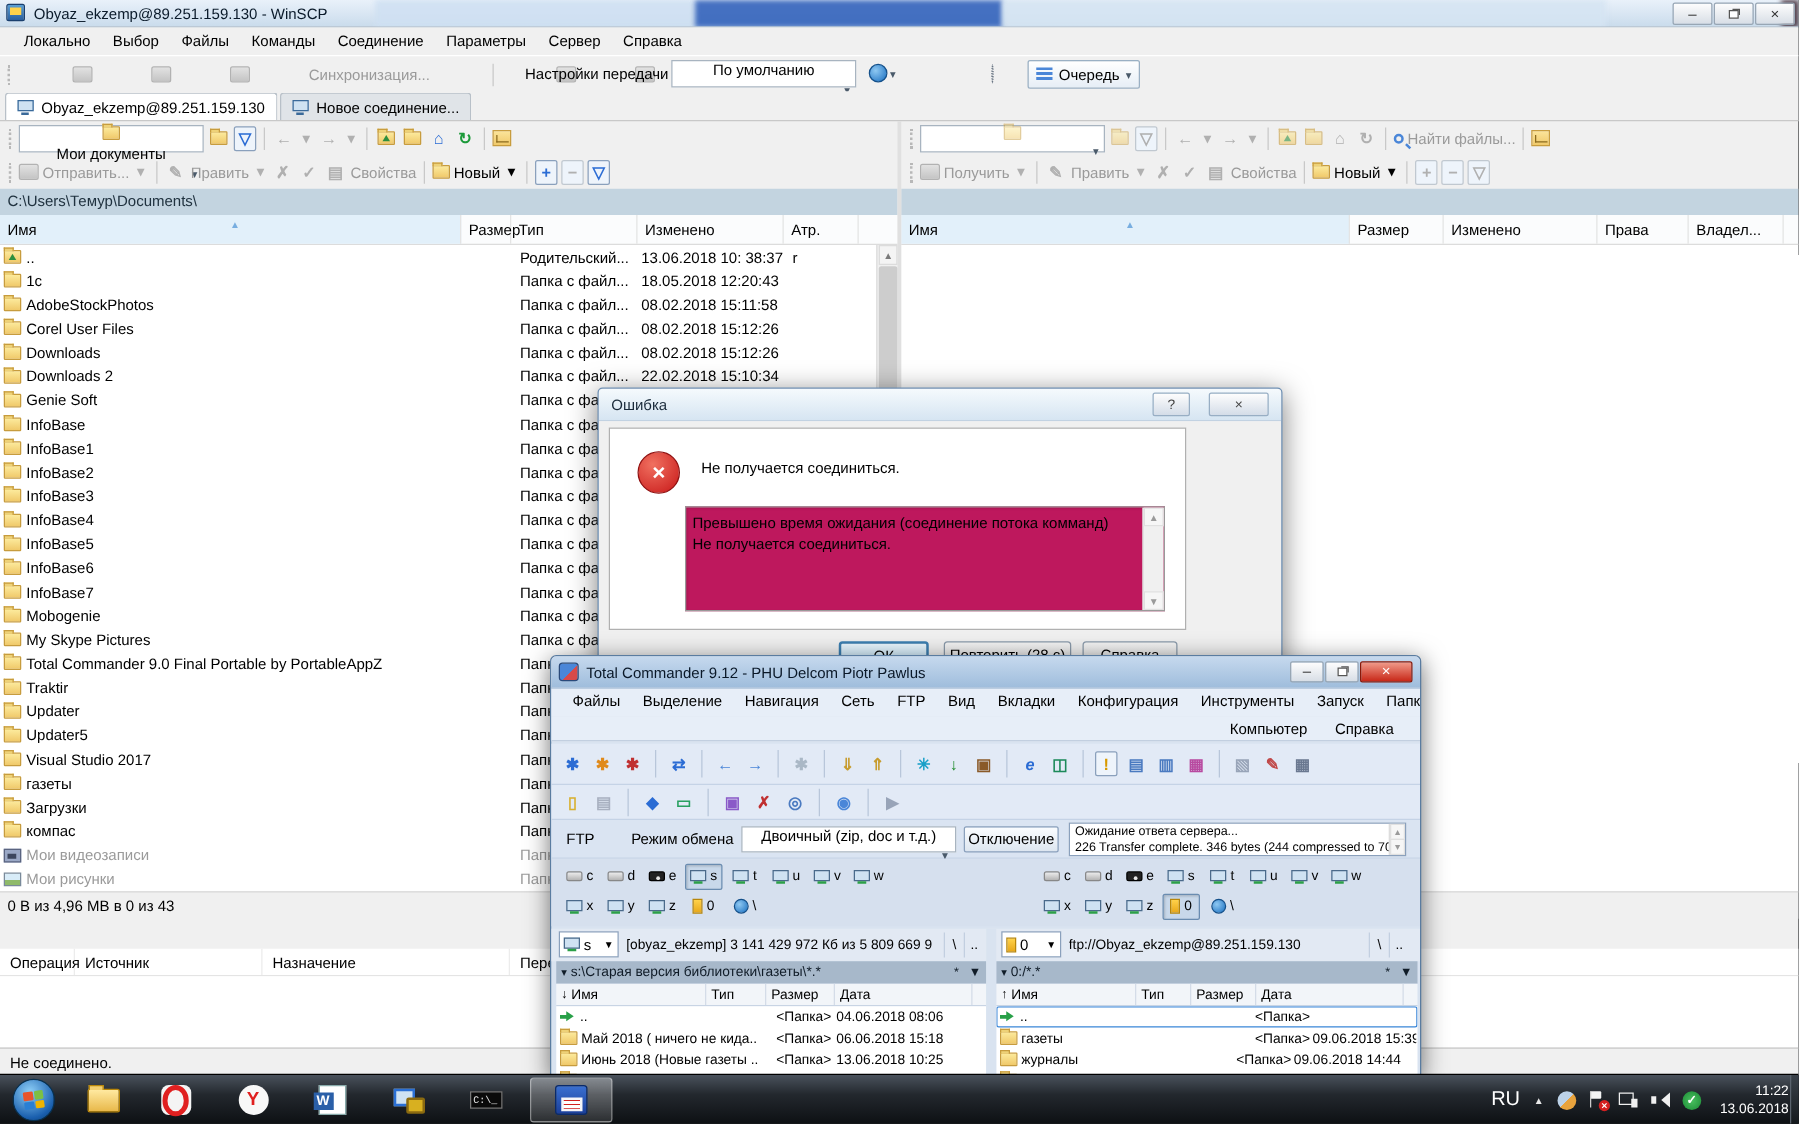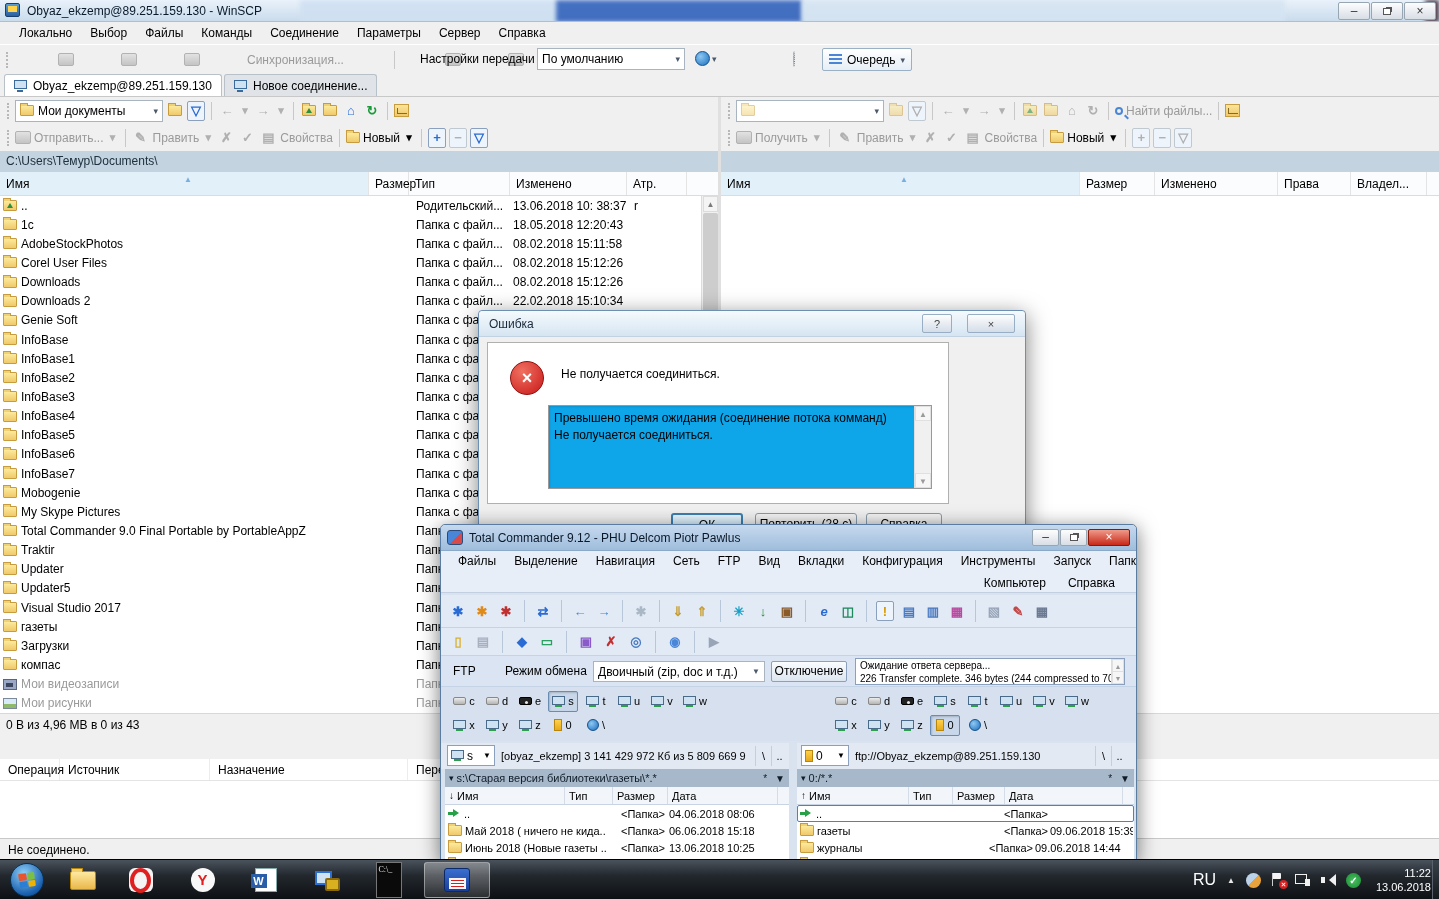--- a/index.html
+++ b/index.html
@@ -26,21 +26,21 @@
   .ws-mi{padding:0 9px;line-height:22px;}
   #ws-tb{position:absolute;left:0;top:44px;width:100%;height:29px;background:#f0f0f0;border-top:1px solid #fff;}
   .grp{position:absolute;display:flex;align-items:center;gap:4px;height:29px;}
   .grip{width:3px;height:16px;border-left:2px dotted #b8b8b8;margin:0 2px;}
   .gchip{width:16px;height:13px;background:linear-gradient(#e2e2e2,#c4c4c4);border:1px solid #b2b2b2;border-radius:2px;}
   .chip{height:20px;min-width:18px;display:flex;align-items:center;justify-content:center;font-weight:bold;font-size:13px;}
   .chip.sm{font-size:11px;min-width:12px;}
   .dim{color:#b0b0b0 !important;}
   .vsep{width:1px;height:18px;background:#c8c8c8;margin:0 3px;}
   .lbl-dim{color:#9a9a9a;}
-  .combo{display:flex;align-items:center;height:22px;background:#fff;border:1px solid #a8b4c0;padding:0 4px;gap:4px;}
+  .combo{display:flex;align-items:center;height:22px;background:#fff;border:1px solid #a8b4c0;padding:0 4px;gap:4px;flex-direction:column;}
   .combo .cv{margin-left:auto;color:#4a5a6a;font-size:9px;}
   .qicon{width:13px;height:11px;background:repeating-linear-gradient(#4a86d8 0 2px,transparent 2px 4px);}
   .gear{width:14px;height:14px;border-radius:50%;background:radial-gradient(#f4f4f4 0 2px,#96a2b0 3px 7px);border:1px dotted #6a7684;}
   .globe{width:15px;height:15px;border-radius:50%;background:radial-gradient(circle at 35% 35%,#8ec8f2,#1a6fc0);border:1px solid #14508a;}
   .mag{position:relative;width:8px;height:8px;border:2px solid #4a86d8;border-radius:50%;}
   .mag::after{content:"";position:absolute;left:7px;top:7px;width:5px;height:2px;background:#4a86d8;transform:rotate(45deg);}
   .treechip{position:relative;width:15px;height:13px;background:linear-gradient(#fbe49a,#f0c96a);border:1px solid #c79c3e;}
   .treechip::after{content:"";position:absolute;left:2px;top:3px;width:9px;height:5px;border-left:1px solid #8a6a1e;border-bottom:1px solid #8a6a1e;}
 
   #ws-tabs{position:absolute;left:0;top:73px;width:100%;height:24px;background:#f0f0f0;border-bottom:1px solid #c8c8c8;display:flex;align-items:flex-end;padding-left:4px;gap:2px;}
@@ -96,21 +96,21 @@
   #dlg-title{position:absolute;left:0;top:0;width:100%;height:26px;background:linear-gradient(#f5fafd,#d6e5f2);
              border-bottom:1px solid #c2d2e2;border-radius:4px 4px 0 0;}
   #dlg-title-text{position:absolute;left:10px;line-height:26px;color:#1a2a3a;}
   .dlg-btn{position:absolute;top:3px;width:30px;height:19px;background:linear-gradient(#fdfdfd,#d4dde8);
            border:1px solid #98aec4;border-radius:2px;text-align:center;line-height:18px;font-size:11px;color:#444;}
   #dlg-body{position:absolute;left:8px;top:31px;width:462px;height:162px;background:#fff;border:1px solid #b0b0b0;}
   #dlg-erricon{position:absolute;left:22px;top:18px;width:34px;height:34px;border-radius:50%;
                background:radial-gradient(circle at 35% 30%,#f07060,#c81818);border:1px solid #901010;
                color:#fff;font-weight:bold;font-size:18px;text-align:center;line-height:33px;}
   #dlg-msg{position:absolute;left:73px;top:24px;}
-  #dlg-text{position:absolute;left:60px;top:62px;width:384px;height:84px;background:#0ea5e9;border:1px solid #999;
+  #dlg-text{position:absolute;left:60px;top:62px;width:384px;height:84px;background:#be185d;border:1px solid #999;
             box-shadow:inset 1px 1px 2px rgba(0,0,0,.12);padding:4px 20px 4px 5px;line-height:17px;overflow:hidden;}
   .dlg-scroll{position:absolute;right:0;top:0;width:17px;height:100%;background:#f0f0f0;border-left:1px solid #ddd;}
   .dlg-scroll span{position:absolute;left:0;width:16px;text-align:center;font-size:8px;color:#9a9a9a;height:15px;line-height:15px;background:#f6f6f6;border:1px solid #e0e0e0;}
   .btn{position:absolute;top:202px;height:23px;background:linear-gradient(#f4f4f4,#dcdcdc);
        border:1px solid #8a9aaa;border-radius:3px;text-align:center;line-height:21px;}
   .btn.def{border:2px solid #3c7fb1;background:linear-gradient(#eaf6fd,#bee6fd);}
 
   
   #tc{position:absolute;left:440px;top:524px;width:697px;height:338px;z-index:20;background:#d9e3f0;
       border:1px solid #5a7ca0;border-radius:5px 5px 0 0;box-shadow:0 4px 20px rgba(0,0,0,.55);overflow:hidden;}
@@ -180,22 +180,22 @@
   .ic-folder{position:relative;width:26px;height:19px;background:linear-gradient(#ffe9a0,#e8b84a);border:1px solid #b8860a;border-radius:2px;}
   .ic-folder::before{content:"";position:absolute;top:-4px;left:0;width:10px;height:3px;background:#f2cf70;border:1px solid #b8860a;border-bottom:none;}
   .ic-opera{width:24px;height:24px;border-radius:6px;background:#f4f4f4;display:flex;align-items:center;justify-content:center;}
   .ic-opera i{width:13px;height:17px;border:4px solid #e02020;border-radius:50%;}
   .ic-ya{width:24px;height:24px;border-radius:50%;background:#f8f8f8;color:#e02020;font-weight:bold;font-size:15px;text-align:center;line-height:24px;}
   .ic-word{position:relative;width:22px;height:24px;background:#fff;border:1px solid #8aa;}
   .ic-word span{position:absolute;left:-5px;top:5px;width:16px;height:14px;background:#2a5fa8;color:#fff;font-weight:bold;font-size:11px;text-align:center;line-height:14px;}
   .ic-scp{position:relative;width:26px;height:22px;}
   .ic-scp::before{content:"";position:absolute;left:0;top:2px;width:13px;height:10px;background:#cfe2f2;border:2px solid #2a6fd4;}
   .ic-scp::after{content:"";position:absolute;right:1px;bottom:0;width:11px;height:9px;background:#d8b020;border:2px solid #8a6a10;border-radius:2px;}
-  .ic-cmd{width:26px;height:36px;background:#0a0a0a;border:1px solid #777;color:#e8e8e8;
-          font-family:Liberation Serif, serif;font-size:8px;padding:2px;}
+  .ic-cmd{width:26px;height:14px;background:#0a0a0a;border:1px solid #777;color:#e8e8e8;
+          font-family:Liberation Mono, monospace;font-size:8px;padding:2px;}
   .ic-tc{position:relative;width:26px;height:24px;background:linear-gradient(#3a6fd0,#1a3f9a);border-radius:3px;border:1px solid #0a2a6a;}
   .ic-tc::before{content:"";position:absolute;left:4px;bottom:2px;width:17px;height:11px;background:#f4f4f8;}
   .ic-tc::after{content:"";position:absolute;left:6px;bottom:4px;width:13px;height:7px;
         background:repeating-linear-gradient(#d02020 0 1px,#fff 1px 3px);}
   #tray{position:absolute;right:8px;top:0;height:40px;display:flex;align-items:center;gap:11px;color:#fff;}
   #tray .t-lang{font-size:16px;}
   #tray .t-chev{font-size:8px;color:#e8e8e8;}
   .t-circle{width:15px;height:15px;border-radius:50%;background:linear-gradient(135deg,#bcd2e8 50%,#e8a33d 50%);}
   .t-flag{position:relative;width:12px;height:14px;}
   .t-flag::before{content:"";position:absolute;left:0;top:0;width:9px;height:6px;background:#f4f4f4;border-radius:1px;}

